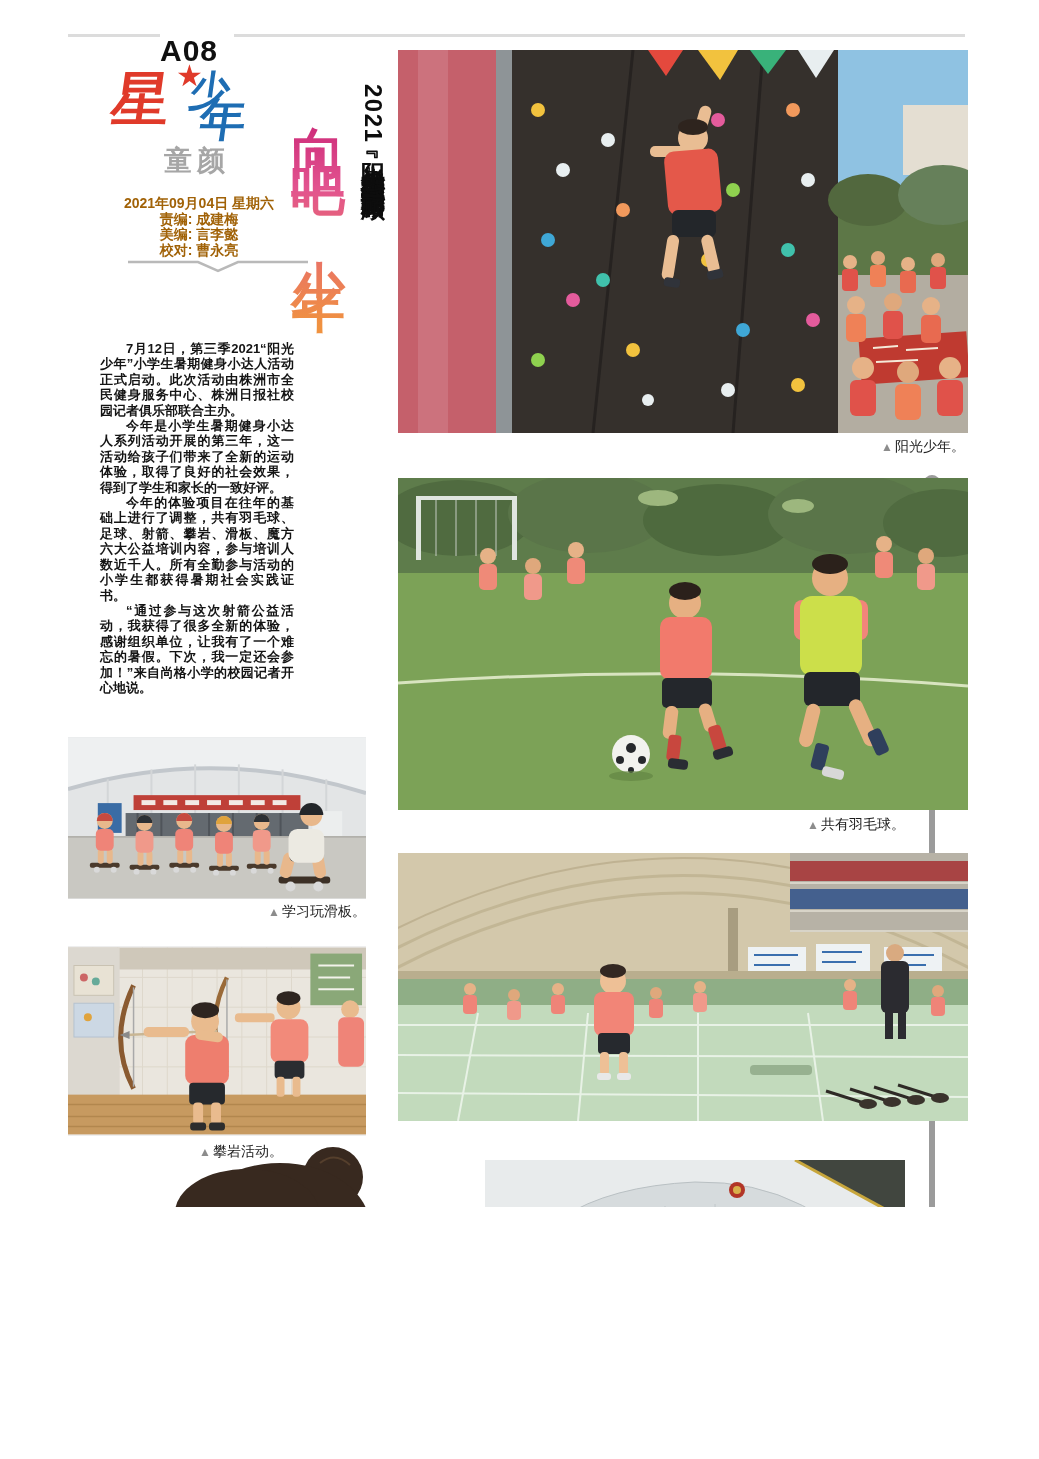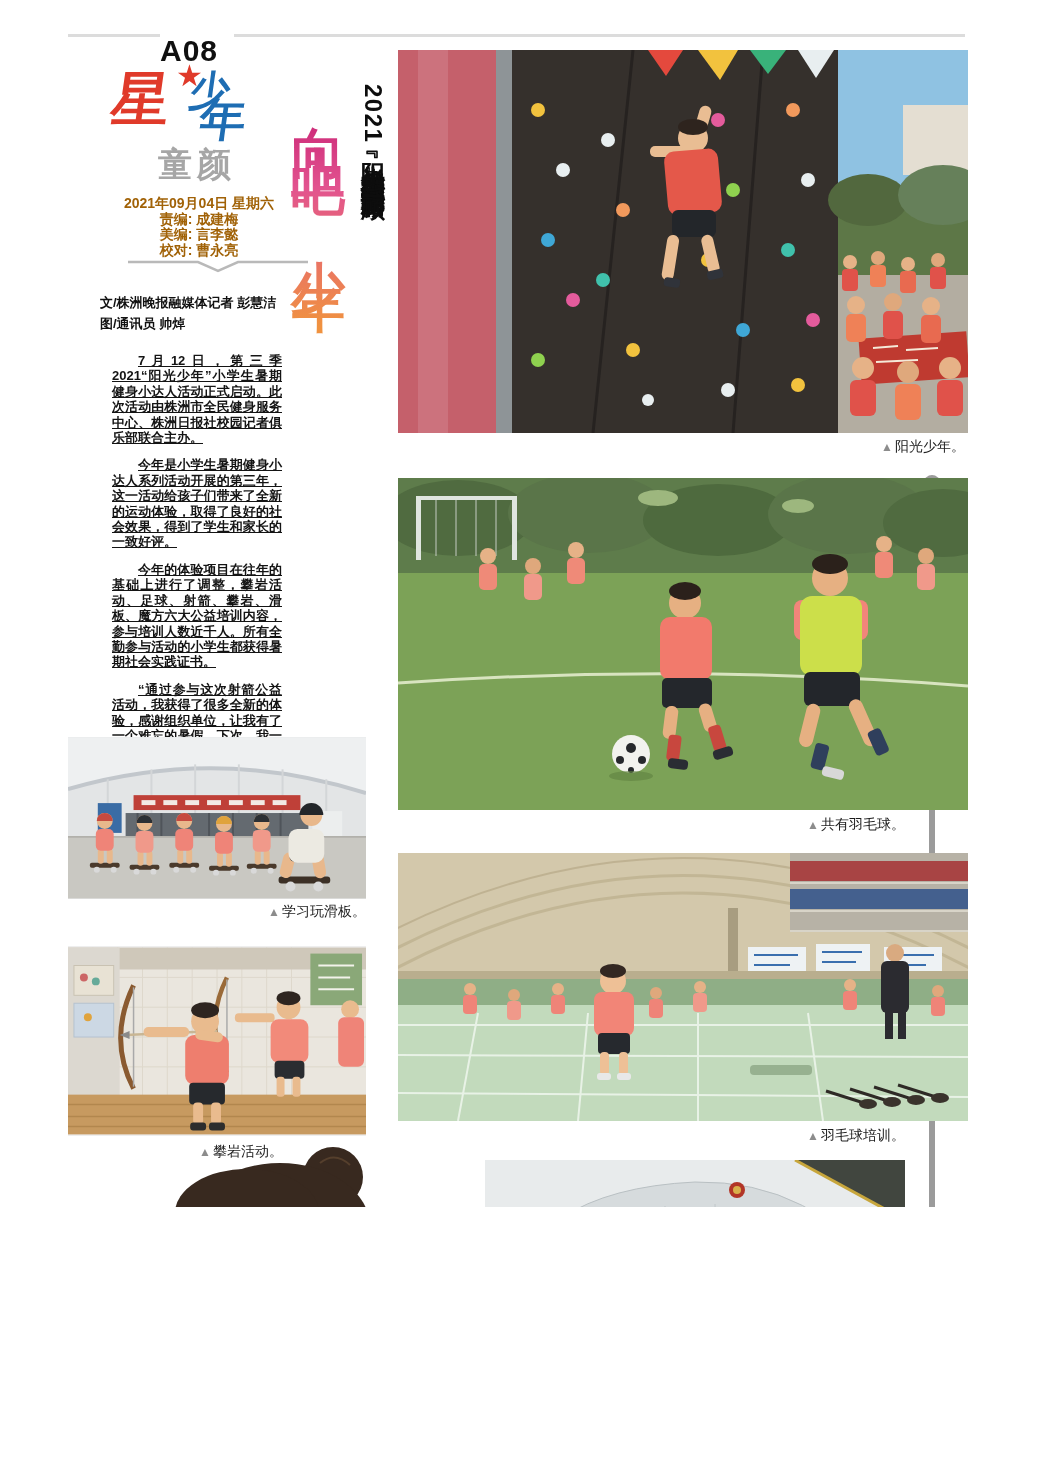--- a/index.html
+++ b/index.html
@@ -14,27 +14,27 @@
   
   .logo-box{width:170px;height:74px;}
   .logo-star{position:absolute;left:0;top:0;font-size:58px;line-height:58px;font-weight:900;
              color:#e03a2a;transform:skewX(-8deg);}
   .logo-staricon{position:absolute;left:64px;top:-12px;font-size:30px;color:#e03a2a;}
   .logo-shao{position:absolute;left:78px;top:0;font-size:40px;line-height:40px;font-weight:900;
              color:#1e6db3;transform:skewX(-8deg);}
   .logo-nian{position:absolute;left:88px;top:26px;font-size:46px;line-height:46px;font-weight:900;
              color:#1e6db3;transform:skewX(-8deg);}
   .section-title{width:170px;text-align:center;font-family:"DejaVu Serif","Liberation Serif",serif;
-                 font-size:34px;font-weight:700;color:#a6a6a6;letter-spacing:5px;}
+                 font-size:28px;font-weight:700;color:#a6a6a6;letter-spacing:5px;}
   .issue-block{width:210px;text-align:center;font-size:14px;font-weight:700;line-height:15.6px;color:#a16207;}
 
   
   .byline{width:196px;font-size:13px;font-weight:700;line-height:21px;color:#111;}
   .article{width:194px;font-size:13px;font-weight:600;line-height:15.4px;text-align:justify;color:#141414;}
-  .article p{margin:12px;text-indent:2em;text-decoration:underline;}
+  .article p{margin:0;text-indent:2em;}
 
   
   .v-main{writing-mode:vertical-rl;text-orientation:mixed;height:580px;width:58px;line-height:58px;
           font-size:54px;font-weight:900;letter-spacing:20px;
           background:linear-gradient(180deg,#c0136c 0%,#e2538f 18%,#f0923f 42%,#ef8d3a 58%,#e05a31 80%,#cf2b22 100%);
           -webkit-background-clip:text;background-clip:text;color:transparent;-webkit-text-fill-color:transparent;}
   .v-sub{writing-mode:vertical-rl;text-orientation:mixed;height:650px;width:46px;line-height:46px;
          font-size:24px;font-weight:700;letter-spacing:1.5px;color:#0d0d0d;}
 
   
@@ -71,29 +71,25 @@
     <div>2021年09月04日 星期六</div>
     <div>责编: 成建梅</div>
     <div>美编: 言李懿</div>
     <div>校对: 曹永亮</div>
   </div>
 
   <svg class="abs" style="left:126px;top:258px" width="184" height="16">
     <polyline points="2,4 72,4 92,13 112,4 182,4" fill="none" stroke="#b9b9b9" stroke-width="2.5"></polyline>
   </svg>
 
-  <div class="abs byline" style="left:100px;top:292px">
-    <div>文/株洲晚报融媒体记者 彭慧洁</div>
-    <div>图/通讯员 帅焯</div>
-  </div>
 
   <div class="abs article" style="left:100px;top:341px">
     <p>7月12日，第三季2021“阳光少年”小学生暑期健身小达人活动正式启动。此次活动由株洲市全民健身服务中心、株洲日报社校园记者俱乐部联合主办。</p>
     <p>今年是小学生暑期健身小达人系列活动开展的第三年，这一活动给孩子们带来了全新的运动体验，取得了良好的社会效果，得到了学生和家长的一致好评。</p>
-    <p>今年的体验项目在往年的基础上进行了调整，攀岩活动、足球、射箭、攀岩、滑板、魔方六大公益培训内容，参与培训人数近千人。所有全勤参与活动的小学生都获得暑期社会实践证书。</p>
+    <p>今年的体验项目在往年的基础上进行了调整，共有羽毛球、足球、射箭、攀岩、滑板、魔方六大公益培训内容，参与培训人数近千人。所有全勤参与活动的小学生都获得暑期社会实践证书。</p>
     <p>“通过参与这次射箭公益活动，我获得了很多全新的体验，感谢组织单位，让我有了一个难忘的暑假。下次，我一定还会参加！”来自尚格小学的校园记者开心地说。</p>
   </div>
 
   <div class="abs v-main" style="left:290px;top:83px">向上吧　少年</div>
   <div class="abs v-sub" style="left:350px;top:84px">2021『阳光少年』小学生暑期健身小达人系列活动精彩回顾</div>
 
   <div class="abs dot" style="left:924px;top:475px"></div>
   <div class="abs cline" style="left:929px;top:487px;width:6px;height:748px"></div>
   <div class="abs cline" style="left:903px;top:1230px;width:30px;height:6px"></div>
   <div class="abs dot" style="left:423px;top:1226px"></div>
@@ -350,23 +346,20 @@
           <line x1="476" y1="234" x2="514" y2="246"></line>
           <line x1="500" y1="232" x2="538" y2="244"></line>
       </g>
       <g fill="#3a332c">
           <ellipse cx="470" cy="251" rx="9" ry="5"></ellipse>
           <ellipse cx="494" cy="249" rx="9" ry="5"></ellipse>
           <ellipse cx="518" cy="247" rx="9" ry="5"></ellipse>
           <ellipse cx="542" cy="245" rx="9" ry="5"></ellipse>
         </g>
     </svg>
-  </div>
-  <div class="abs caption cap-right" style="left:398px;top:1127px;width:507px">
-    <span class="mk">▲</span><span>羽毛球培训。</span>
   </div>
 
   <div class="abs photo" style="left:485px;top:1160px;width:420px;height:178px">
     <svg viewBox="0 0 420 178">
       <rect width="420" height="178" fill="#e8ebec"></rect>
       <path d="M15,150 Q40,30 210,22 Q330,20 400,120 L400,150 Z" fill="#d6dbdd" stroke="#b9c0c3"></path>
       <path d="M40,120 Q210,40 390,125" stroke="#bfc6c9" stroke-width="1.5" fill="none"></path>
       <path d="M30,135 Q210,60 396,138" stroke="#bfc6c9" stroke-width="1.5" fill="none"></path>
       <g stroke="#bfc6c9" stroke-width="1">
           <line x1="80" y1="78" x2="76" y2="140"></line>

